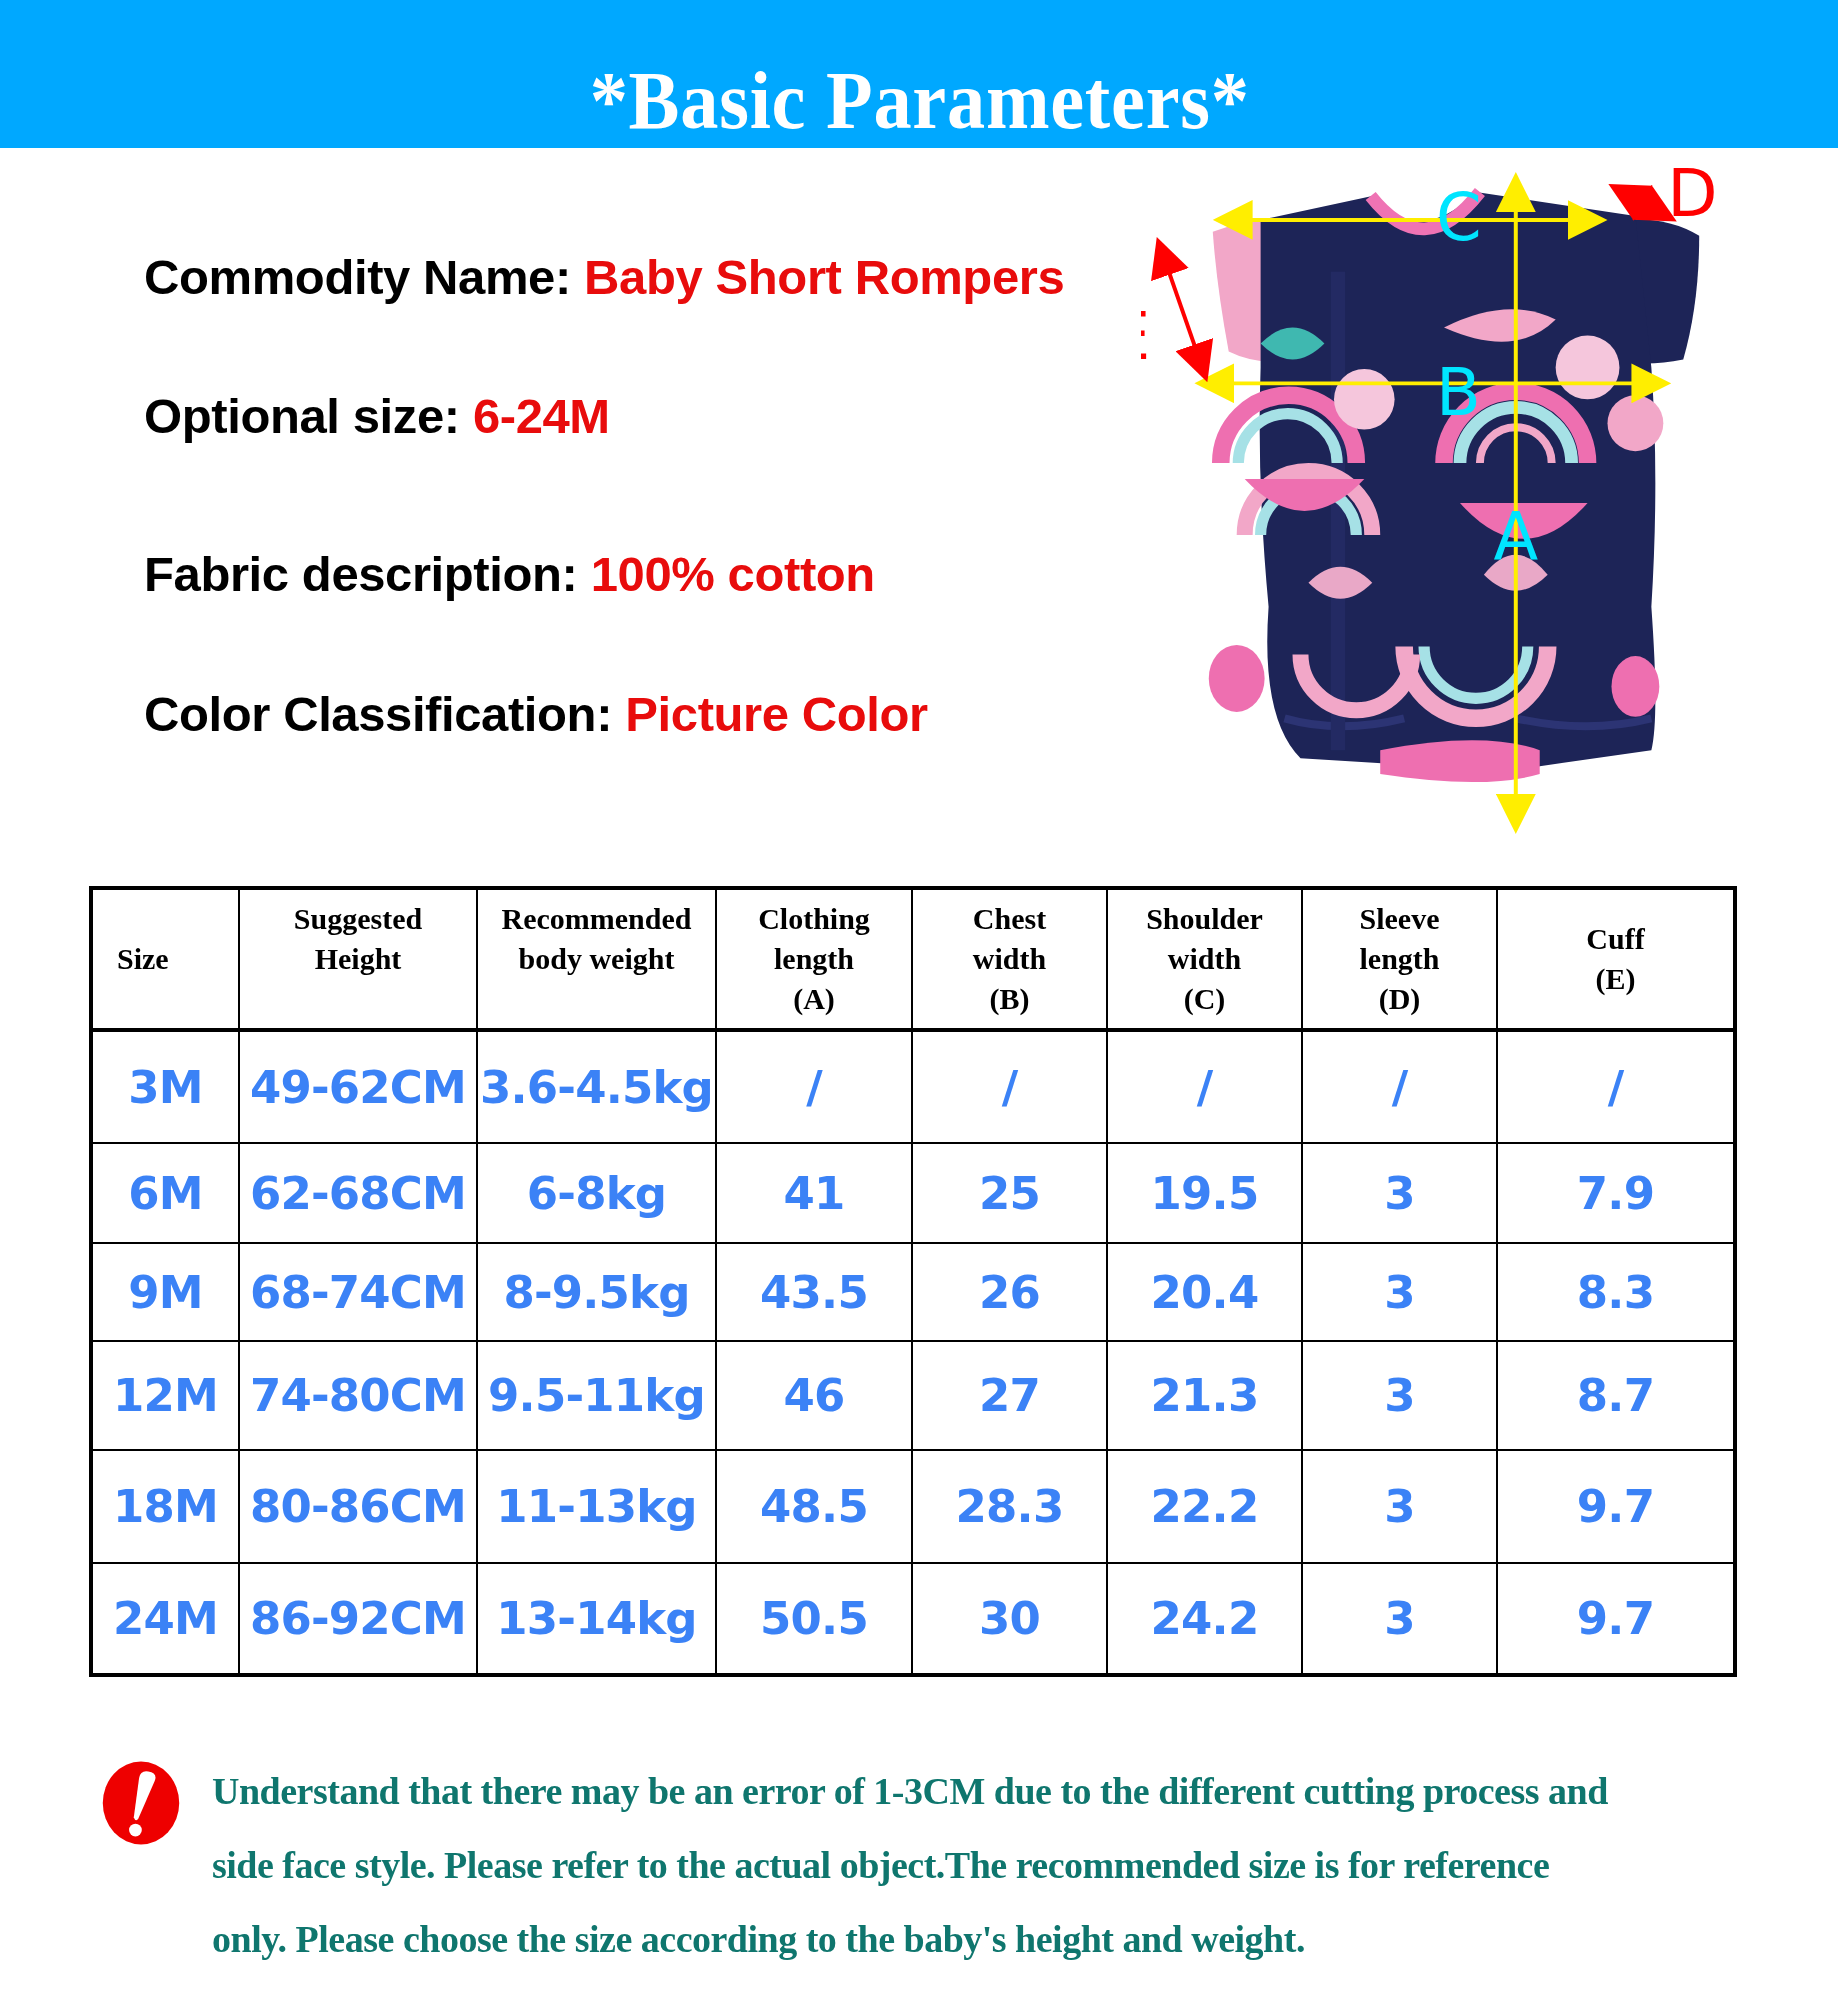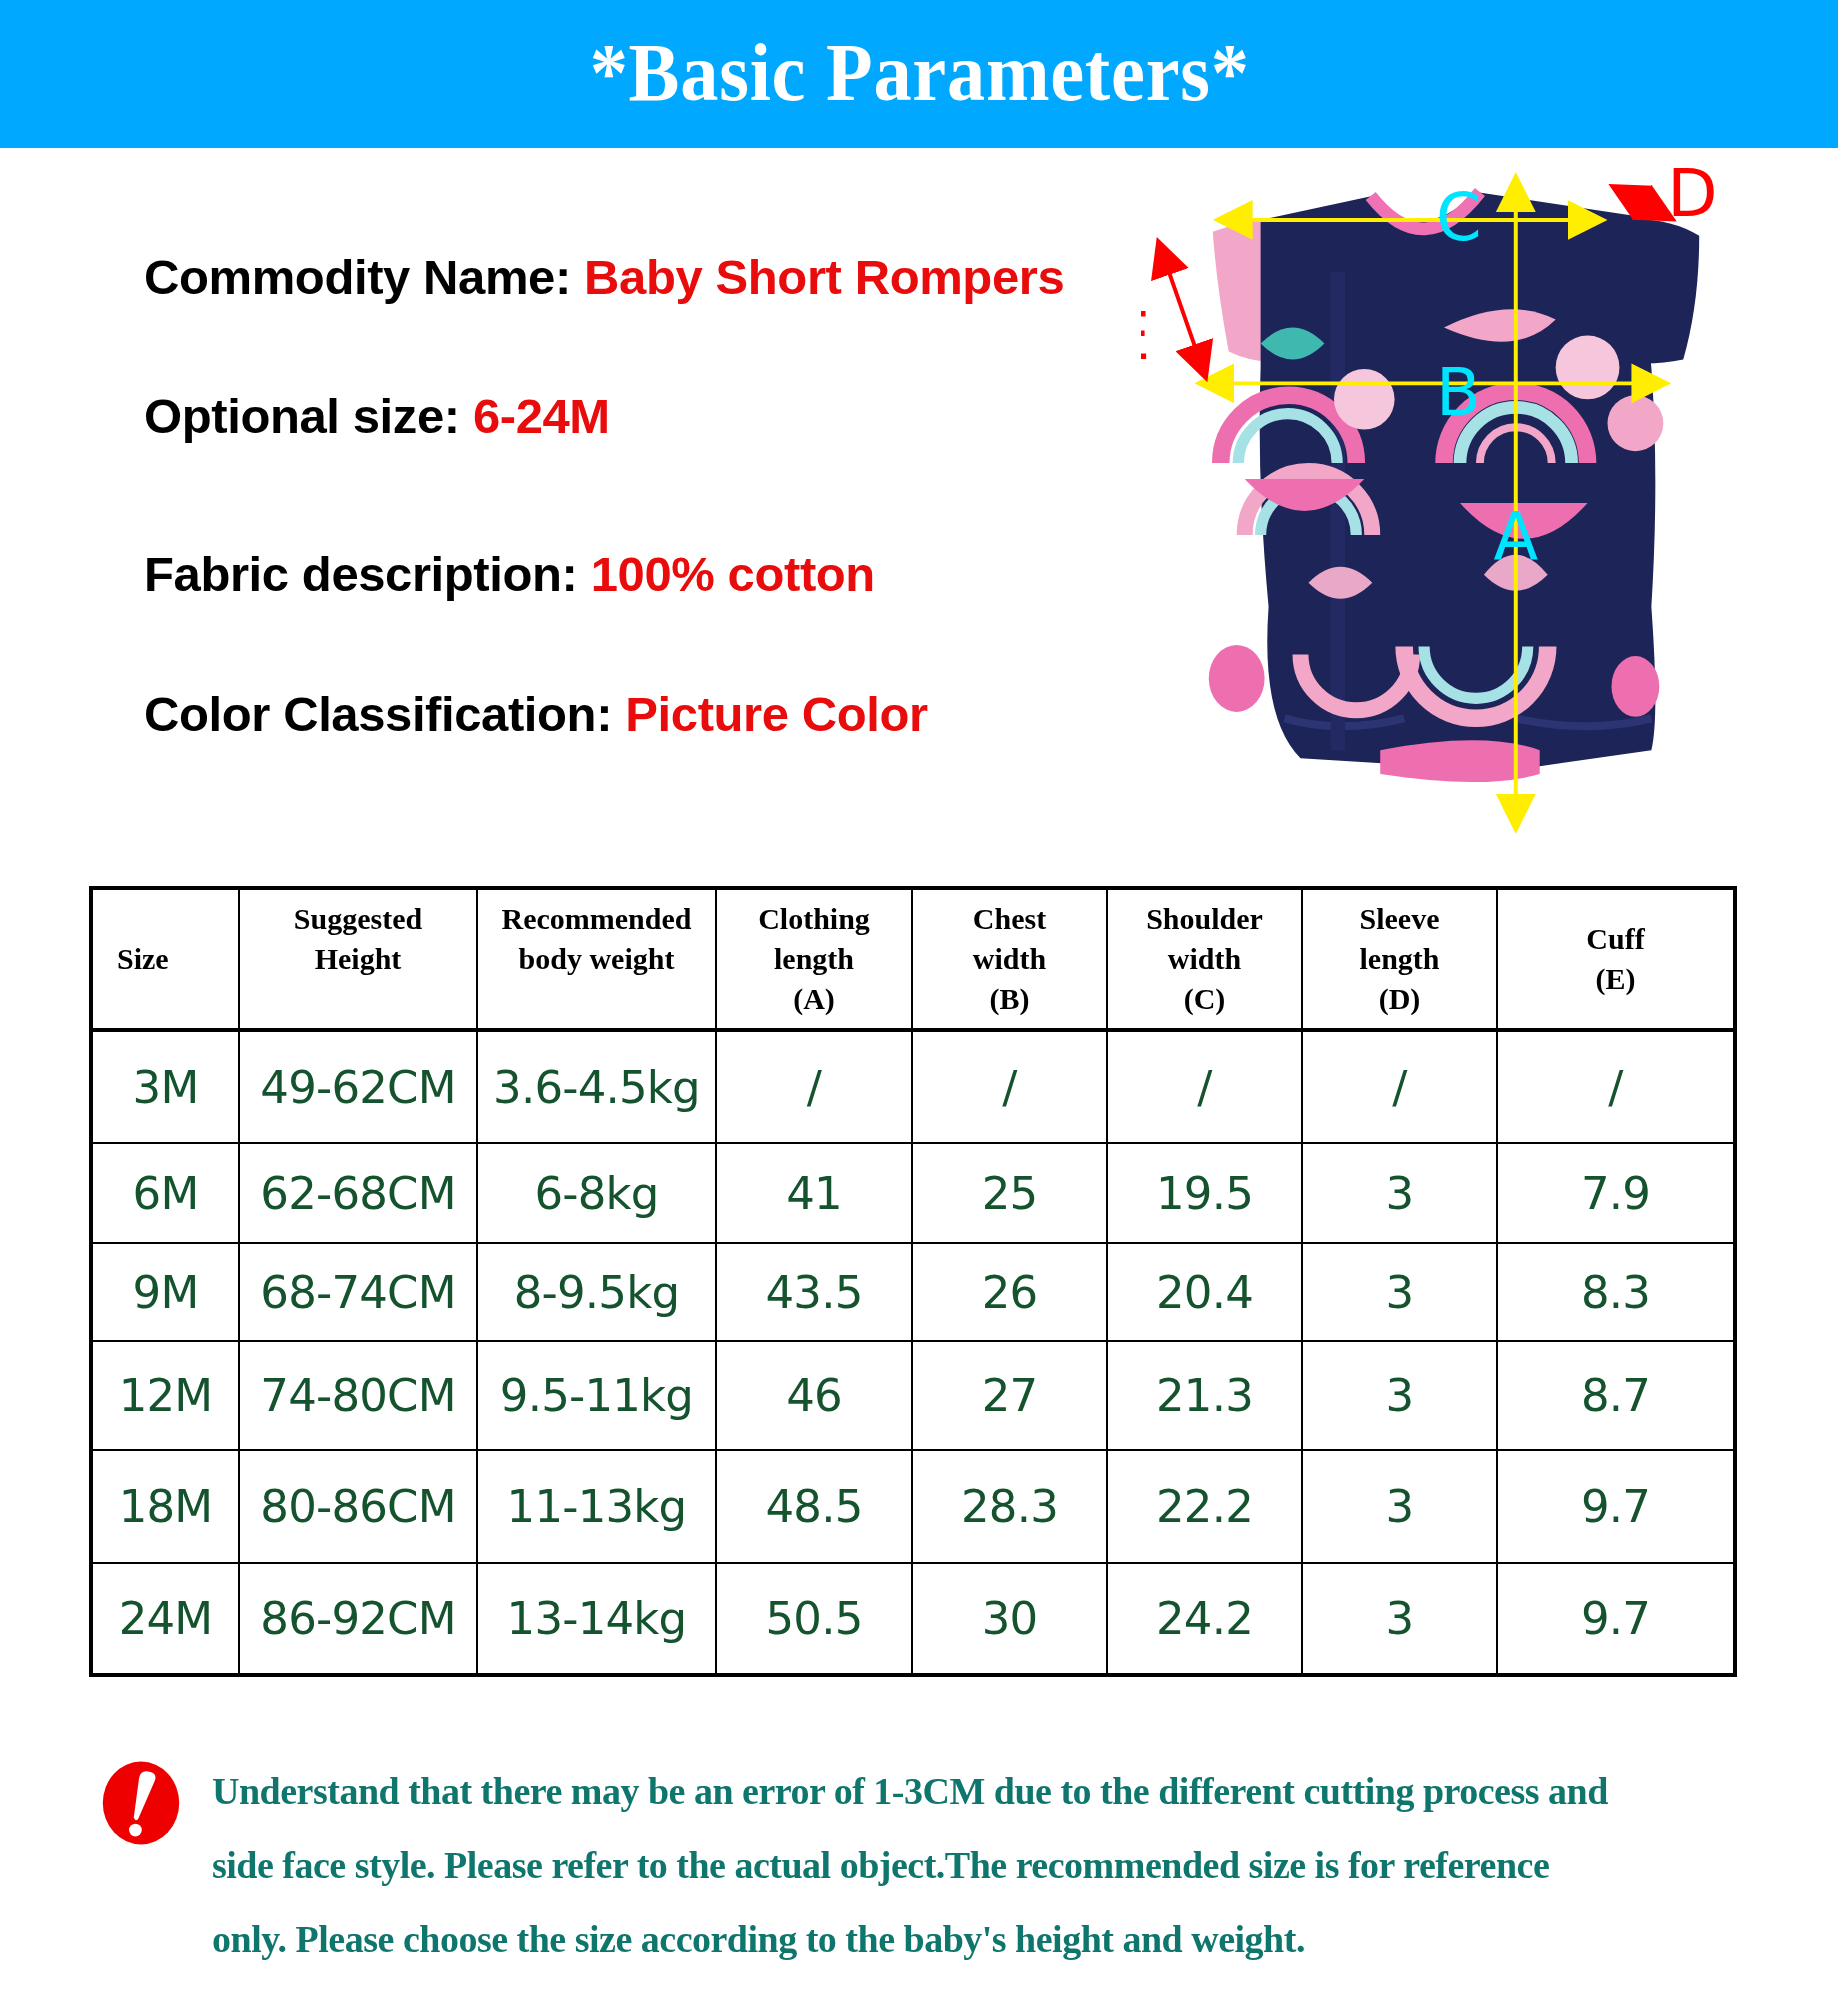--- a/index.html
+++ b/index.html
@@ -2,21 +2,21 @@
 <html style="font-size:12.8px"><head>
 <meta charset="utf-8">
 <style>
   * { box-sizing: border-box; margin: 0; padding: 0; }
   html, body { width: 1839px; height: 2007px; background: #ffffff; overflow: hidden; }
   body { position: relative; font-family: "Liberation Serif", serif; color: #000; }
 
   .banner {
     position: absolute; left: 0; top: 0; width: 1839px; height: 148px;
     background: #00a8ff;
-    display: flex; align-items: center; justify-content: center;
+    display: flex; align-items: flex-end; justify-content: center;
   }
   .banner-title {
     font-family: "Liberation Serif", serif;
     font-weight: bold; color: #ffffff; font-size: 83px;
     letter-spacing: 0.8px; transform: scaleX(0.92); margin-top: -4.8px;
   }
 
   .info-line {
     position: absolute; left: 144px;
     font-family: Liberation Sans, sans-serif; font-weight: bold;
@@ -33,22 +33,22 @@
   }
   .size-table th, .size-table td {
     border: 2.4px solid #000; text-align: center; vertical-align: middle; padding: 0;
   }
   .size-table { border: 4px solid #000; }
   .size-table thead th {
     font-family: "Liberation Serif", serif; font-weight: bold; font-size: 30px;
     line-height: 40px; height: 142px; border-bottom-width: 4.8px;
   }
   .size-table tbody td {
-    font-family: "DejaVu Sans", sans-serif; font-weight: normal; font-size: 45px;
-    color: #14532d; letter-spacing: -0.8px;
+    font-family: "DejaVu Sans", sans-serif; font-weight: bold; font-size: 45px;
+    color: #3b82f6; letter-spacing: -0.8px;
   }
   .size-table th.size-head { text-align: left; padding-left: 24px; }
 
   .notice-icon {
     position: absolute; left: 101px; top: 1760px; width: 80px; height: 86px;
   }
   .notice-text {
     position: absolute; left: 212px; top: 1754px; width: 1548px;
     font-family: "Liberation Serif", serif; font-weight: bold;
     color: #0f766e; font-size: 38px; line-height: 74px; letter-spacing: -0.5px;

